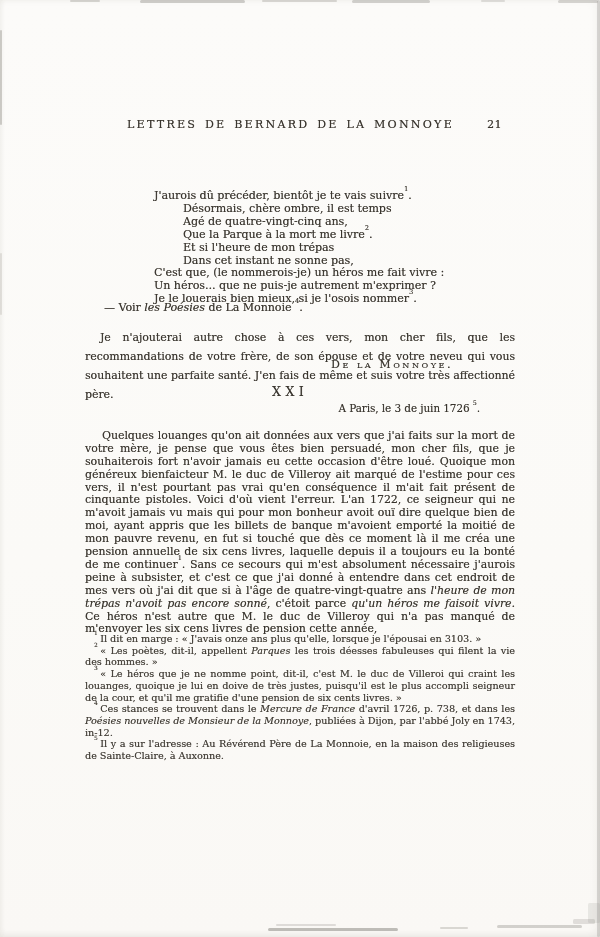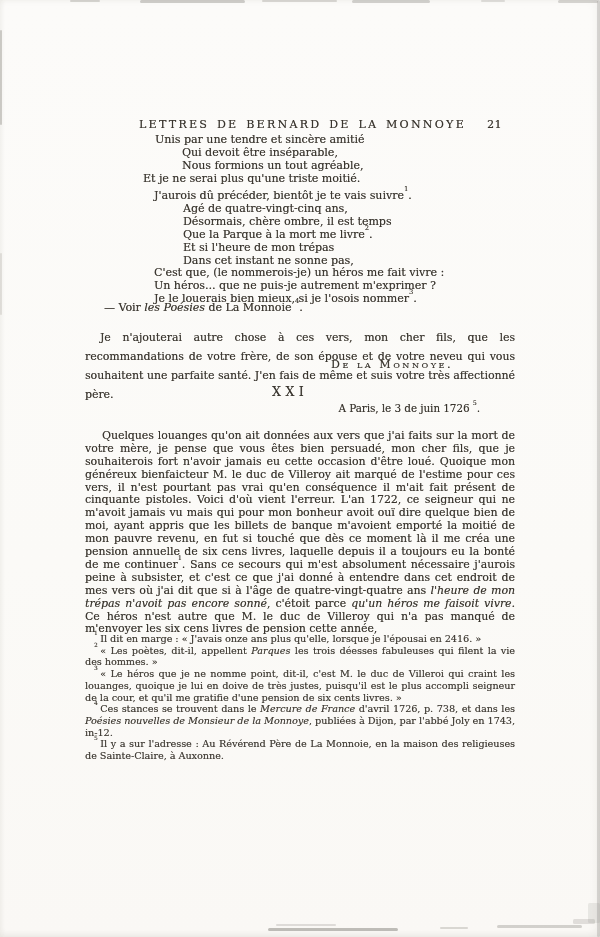--- a/index.html
+++ b/index.html
@@ -6,21 +6,21 @@
   .page {
     position:relative; width:600px; height:937px; margin:0 auto;
     background:linear-gradient(180deg,#fcfbf9 0%, #fbfaf7 60%, #faf8f5 100%);
     font-family:"DejaVu Serif","Liberation Serif",serif;
     color:#38342d; overflow:hidden;
     box-shadow: inset -4px 0 8px rgba(60,55,45,0.05), inset 0 -3px 6px rgba(60,55,45,0.04), inset 2px 0 5px rgba(60,55,45,0.03);
   }
   .abs { position:absolute; }
   .txt { text-shadow:0.2px 0.2px 0.35px rgba(55,50,42,0.55); }
   
-  .hdr-title { top:118px; left:139px; font-size:11px; letter-spacing:2.3px; word-spacing:2px; }
+  .hdr-title { top:118px; left:127px; font-size:11px; letter-spacing:2.3px; word-spacing:2px; }
   .hdr-num   { top:118px; left:443px; font-size:11px; letter-spacing:0.5px;padding-left:44px; }
   
   .poem { font-size:11px; line-height:12.9px; white-space:nowrap; }
   .stanza1 { top:134px; left:143px; }
   .stanza2 { top:190px; left:154px; }
   .pl-a { padding-left:12px; }   
   .pl-b { padding-left:39px; }   
   .pl-c { padding-left:0; }
   .pl-i { padding-left:29px; }   
   sup.fnc { font-size:0.6em; position:relative; top:-0.5em; line-height:0; letter-spacing:0; }
@@ -74,31 +74,25 @@
   <div class="art a-b1"></div>
   <div class="art a-b2"></div>
   <div class="art a-b3"></div>
   <div class="art a-b4"></div>
   <div class="art a-b5"></div>
   <div class="art a-b6"></div>
 
   <div class="abs hdr-title">LETTRES DE BERNARD DE LA MONNOYE</div>
   <div class="abs hdr-num">21</div>
 
-  <div class="abs poem stanza1">
-    <div class="pl-a"><span>Unis par une tendre et sincère amitié</span></div>
-    <div class="pl-b"><span>Qui devoit être inséparable,</span></div>
-    <div class="pl-b"><span>Nous formions un tout agréable,</span></div>
-    <div class="pl-c"><span>Et je ne serai plus qu'une triste moitié.</span></div>
-  </div>
 
   <div class="abs poem stanza2">
     <div><span>J'aurois dû précéder, bientôt je te vais suivre</span><sup class="fnc">1</sup><span>.</span></div>
+    <div class="pl-i"><span>Désormais, chère ombre, il est temps</span></div>
     <div class="pl-i"><span>Agé de quatre-vingt-cinq ans,</span></div>
-    <div class="pl-i"><span>Désormais, chère ombre, il est temps</span></div>
     <div class="pl-i"><span>Que la Parque à la mort me livre</span><sup class="fnc">2</sup><span>.</span></div>
     <div class="pl-i"><span>Et si l'heure de mon trépas</span></div>
     <div class="pl-i"><span>Dans cet instant ne sonne pas,</span></div>
     <div><span>C'est que, (le nommerois-je) un héros me fait vivre :</span></div>
     <div><span>Un héros... que ne puis-je autrement m'exprimer ?</span></div>
     <div><span>Je le louerais bien mieux, si je l'osois nommer</span><sup class="fnc">3</sup><span>.</span></div>
   </div>
 
   <div class="abs voir">
     <span>— Voir </span><i>les Poésies</i><span> de La Monnoie </span><sup class="fnc">4</sup><span>.</span>
@@ -112,20 +106,20 @@
 
   <div class="abs dateline">
     <span>A Paris, le 3 de juin 1726 </span><sup class="fnc">5</sup><span>.</span>
   </div>
 
   <p class="abs letter">
     <span>Quelques louanges qu'on ait données aux vers que j'ai faits sur la mort de votre mère, je pense que vous êtes bien persuadé, mon cher fils, que je souhaiterois fort n'avoir jamais eu cette occasion d'être loué. Quoique mon généreux bienfaicteur M. le duc de Villeroy ait marqué de l'estime pour ces vers, il n'est pourtant pas vrai qu'en conséquence il m'ait fait présent de cinquante pistoles. Voici d'où vient l'erreur. L'an 1722, ce seigneur qui ne m'avoit jamais vu mais qui pour mon bonheur avoit ouï dire quelque bien de moi, ayant appris que les billets de banque m'avoient emporté la moitié de mon pauvre revenu, en fut si touché que dès ce moment là il me créa une pension annuelle de six cens livres, laquelle depuis il a toujours eu la bonté de me continuer</span><sup class="fnc">1</sup><span>. Sans ce secours qui m'est absolument nécessaire j'aurois peine à subsister, et c'est ce que j'ai donné à entendre dans cet endroit de mes vers où j'ai dit que si à l'âge de quatre-vingt-quatre ans </span><i>l'heure de mon trépas n'avoit pas encore sonné</i><span>, c'étoit parce </span><i>qu'un héros me faisoit vivre</i><span>. Ce héros n'est autre que M. le duc de Villeroy qui n'a pas manqué de m'envoyer les six cens livres de pension cette année,</span>
   </p>
 
   <div class="abs fnblock">
-    <p class="fn"><sup class="fnc">1</sup><span>Il dit en marge : « J'avais onze ans plus qu'elle, lorsque je l'épousai en 2416. »</span></p>
+    <p class="fn"><sup class="fnc">1</sup><span>Il dit en marge : « J'avais onze ans plus qu'elle, lorsque je l'épousai en 3103. »</span></p>
     <p class="fn"><sup class="fnc">2</sup><span>« Les poètes, dit-il, appellent </span><i>Parques</i><span> les trois déesses fabuleuses qui filent la vie des hommes. »</span></p>
     <p class="fn"><sup class="fnc">3</sup><span>« Le héros que je ne nomme point, dit-il, c'est M. le duc de Villeroi qui craint les louanges, quoique je lui en doive de très justes, puisqu'il est le plus accompli seigneur de la cour, et qu'il me gratifie d'une pension de six cents livres. »</span></p>
     <p class="fn"><sup class="fnc">4</sup><span>Ces stances se trouvent dans le </span><i>Mercure de France</i><span> d'avril 1726, p. 738, et dans les </span><i>Poésies nouvelles de Monsieur de la Monnoye</i><span>, publiées à Dijon, par l'abbé Joly en 1743, in-12.</span></p>
     <p class="fn"><sup class="fnc">5</sup><span>Il y a sur l'adresse : Au Révérend Père de La Monnoie, en la maison des religieuses de Sainte-Claire, à Auxonne.</span></p>
   </div>
 
 </div>
 
 </body></html>

